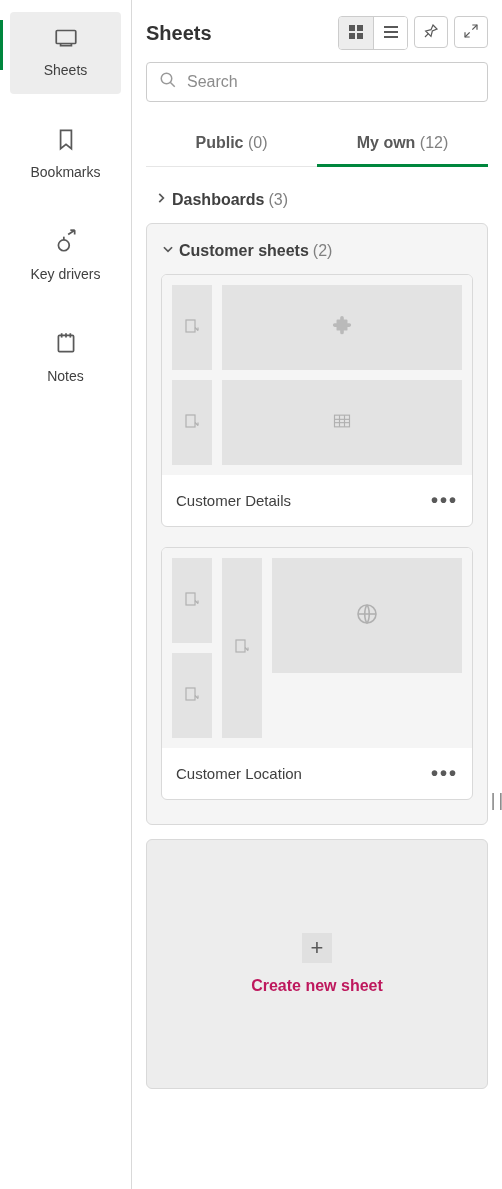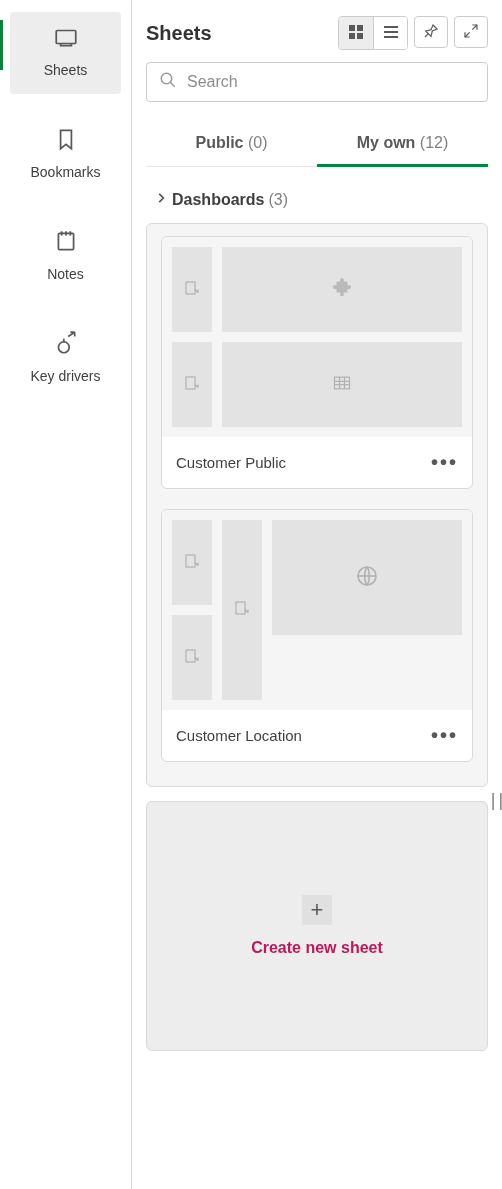--- a/index.html
+++ b/index.html
@@ -282,43 +282,43 @@
     </span>
     <span class="sidebar-item-label">Sheets</span>
   </div>
   <div class="sidebar-item">
     <span>
       <svg viewBox="0 0 24 24" width="26" height="26" fill="none" stroke="#595959" stroke-width="1.6">
         <path d="M7 4 H17 V21 L12 17 L7 21 Z"></path>
       </svg>
     </span>
     <span class="sidebar-item-label">Bookmarks</span>
-  </div>
-  <div class="sidebar-item">
-    <span>
-      <svg viewBox="0 0 24 24" width="26" height="26" fill="none" stroke="#595959" stroke-width="1.6">
-        <rect x="5" y="5" width="14" height="15" rx="1"></rect>
-        <line x1="8" y1="3" x2="8" y2="7"></line>
-          <line x1="12" y1="3" x2="12" y2="7"></line>
-          <line x1="16" y1="3" x2="16" y2="7"></line>
-      </svg>
-    </span>
-    <span class="sidebar-item-label">Notes</span>
   </div>
   <div class="sidebar-item">
     <span>
       <svg viewBox="0 0 24 24" width="26" height="26" fill="none" stroke="#595959" stroke-width="1.6">
         <circle cx="10" cy="16" r="5"></circle>
         <path d="M10 11 L10 8"></path>
         <path d="M14 6 L20 2"></path>
           <path d="M20 2 L20 6"></path>
           <path d="M20 2 L16 2"></path>
       </svg>
     </span>
     <span class="sidebar-item-label">Key drivers</span>
+  </div>
+  <div class="sidebar-item">
+    <span>
+      <svg viewBox="0 0 24 24" width="26" height="26" fill="none" stroke="#595959" stroke-width="1.6">
+        <rect x="5" y="5" width="14" height="15" rx="1"></rect>
+        <line x1="8" y1="3" x2="8" y2="7"></line>
+          <line x1="12" y1="3" x2="12" y2="7"></line>
+          <line x1="16" y1="3" x2="16" y2="7"></line>
+      </svg>
+    </span>
+    <span class="sidebar-item-label">Notes</span>
   </div>
 </div>
 
 <div class="main">
   <div class="header-row">
     <div class="page-title">Sheets</div>
     <div class="header-actions">
       <div class="icon-group">
         <button class="icon-btn active">
           <span>
@@ -386,20 +386,29 @@
     <span>
       <svg width="14" height="14" viewBox="0 0 24 24" fill="none" stroke="#595959" stroke-width="3">
           <polyline points="9 5 16 12 9 19"></polyline>
         </svg>
     </span>
     <span>Dashboards</span>
     <span class="count">(3)</span>
   </div>
 
   <div class="group-body">
+    <div class="group-header">
+      <span>
+        <svg width="14" height="14" viewBox="0 0 24 24" fill="none" stroke="#595959" stroke-width="3">
+            <polyline points="5 9 12 16 19 9"></polyline>
+          </svg>
+      </span>
+      <span>Customer sheets</span>
+      <span class="count">(2)</span>
+    </div>
 
     <div class="sheet-card">
       <div class="sheet-thumb">
         <div class="thumb-col">
           <div class="thumb-block" style="flex:1">
             <span><svg width="18" height="18" viewBox="0 0 24 24" fill="none" stroke="#888" stroke-width="1.6">
                   <rect x="4" y="4" width="12" height="16"></rect>
                   <path d="M16 14 L20 18"></path>
                   <path d="M20 14 L20 18"></path>
                 </svg></span>
@@ -423,21 +432,21 @@
                   <rect x="3" y="5" width="18" height="14"></rect>
                   <line x1="3" y1="10" x2="21" y2="10"></line>
                   <line x1="3" y1="14" x2="21" y2="14"></line>
                   <line x1="9" y1="5" x2="9" y2="19"></line>
                   <line x1="15" y1="5" x2="15" y2="19"></line>
                 </svg></span>
           </div>
         </div>
       </div>
       <div class="sheet-footer">
-        <span>Customer Public</span>
+        <span>Customer Details</span>
         <button class="more-btn">
           <span>•••</span>
         </button>
       </div>
     </div>
 
     <div class="sheet-card">
       <div class="sheet-thumb">
         <div class="thumb-col">
           <div class="thumb-block" style="flex:1">

